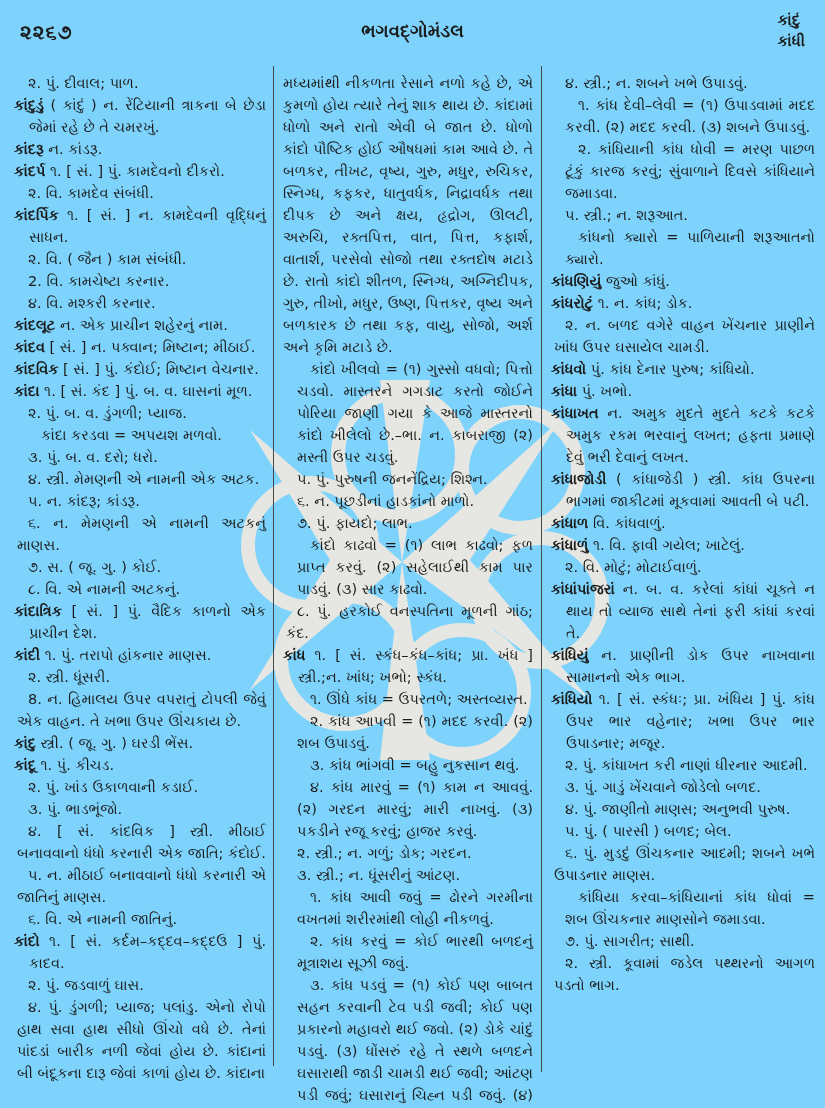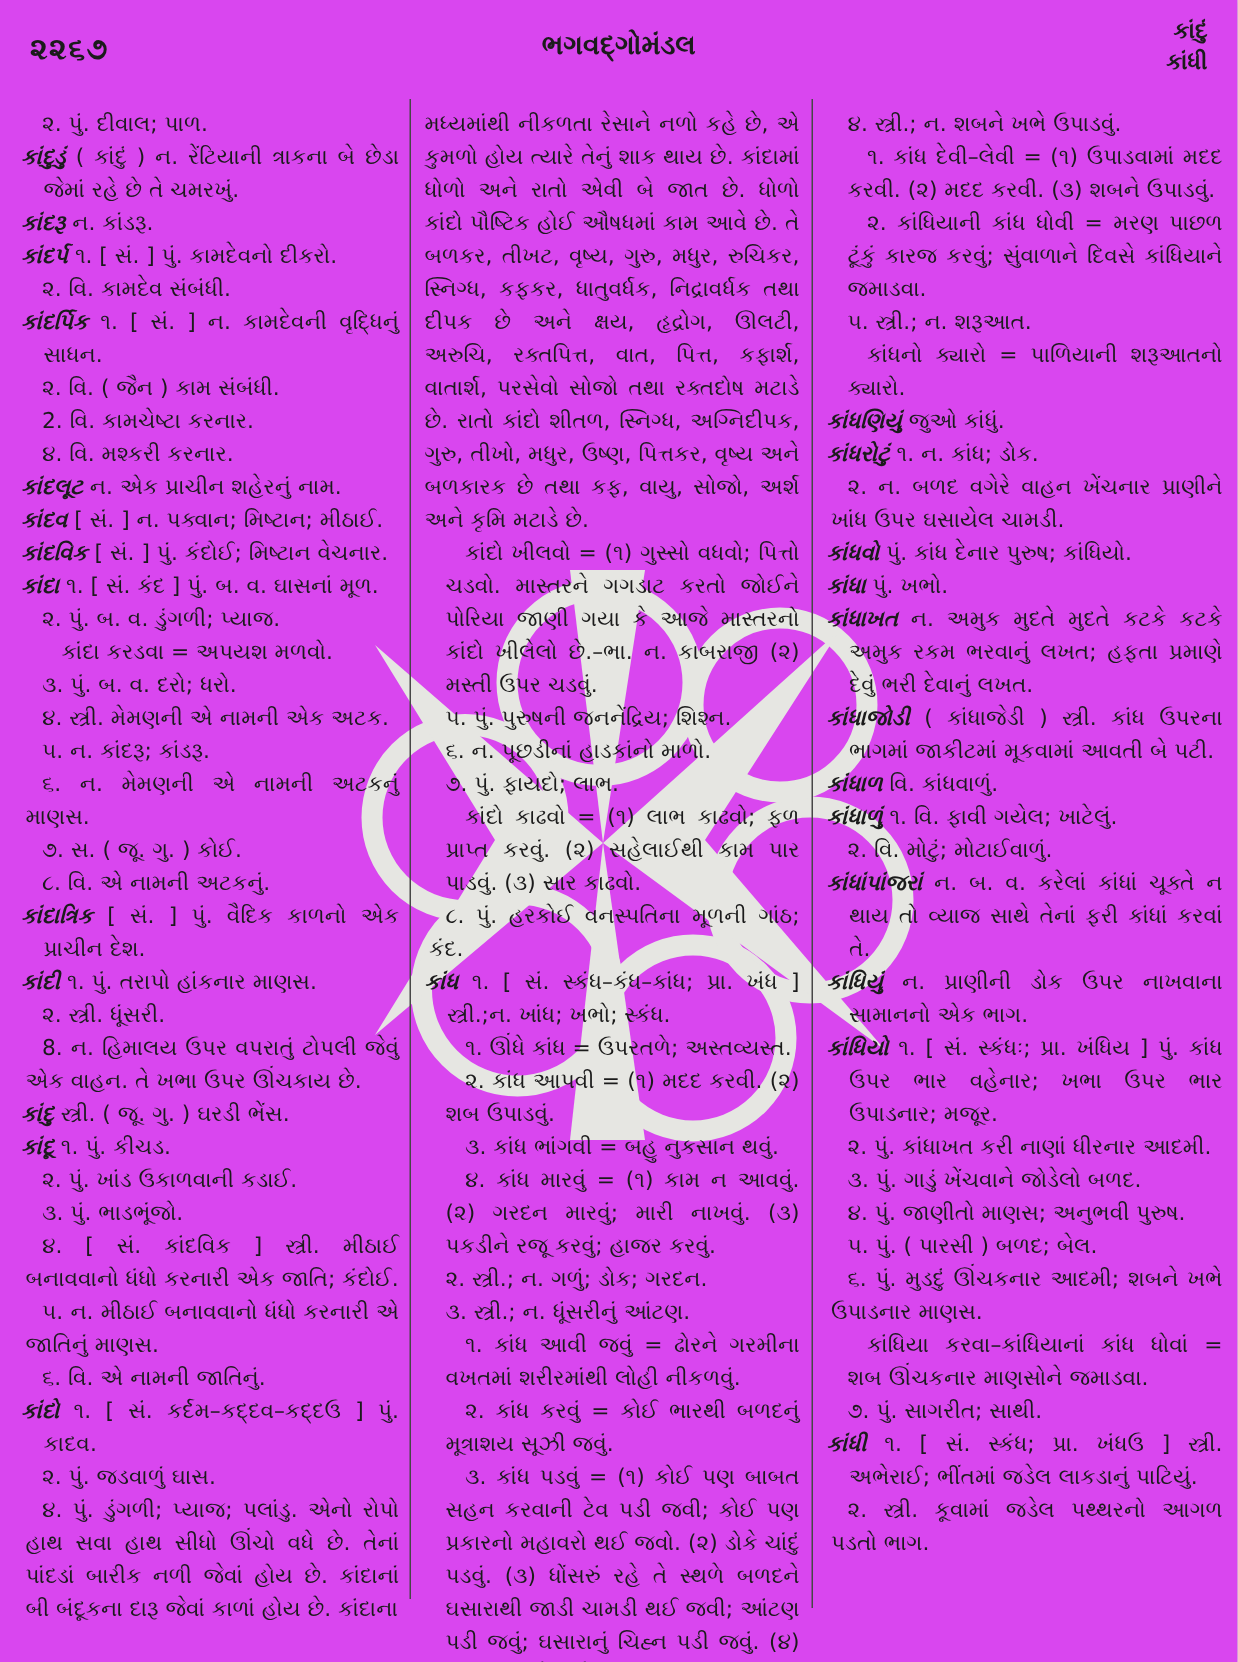--- a/index.html
+++ b/index.html
@@ -1,37 +1,37 @@
 <!DOCTYPE html>
 <html lang="gu"><head>
 <meta charset="utf-8">
 <style>
   html,body { margin:0; padding:0; background:#e9e9e6; }
   .page {
     position:relative;
     width:825px; height:1108px;
     margin:0 auto;
-    background:#d946ef;
+    background:#7dd3fc;
     color:#1b1b1b;
     font-family:"DejaVu Sans", sans-serif;
     overflow:hidden;
     box-shadow:0 0 4px rgba(0,0,0,.25);
   }
   
   .hdr-pagenum {
     position:absolute; left:20px; top:20px;
     font-size:20px; font-weight:bold; letter-spacing:1px;
   }
   .hdr-title {
     position:absolute; left:0; right:0; top:20px;
     text-align:center; font-size:18px; font-weight:bold;
   }
   .hdr-catchwords {
     position:absolute; right:20px; top:10px;
-    text-align:right; font-size:15px; font-weight:bold; line-height:21px;
+    font-size:15px; font-weight:bold; line-height:21px;
   }
   
   .watermark { position:absolute; left:0; top:0; pointer-events:none; }
   
   .rule { position:absolute; width:1px; background:#474747; }
   .rule-1 { left:273px; top:66px; height:1000px; }
   .rule-2 { left:541px; top:66px; height:1006px; }
   
   .col { position:absolute; top:72px; }
   .col-1 { left:14px;  width:252px; }
@@ -41,21 +41,21 @@
     margin:0;
     font-size:14.5px;
     line-height:22px;
     text-align:justify;
     position:relative; z-index:2;
   }
   .col p.entry { padding-left:15px; text-indent:-15px; }
   .col p.sense { padding-left:3px;  text-indent:11px; }
   .col p.idiom { padding-left:14px; text-indent:13px; }
   .col p.plain { text-indent:0; }
-  .col b.hw { font-weight:bold;font-style:italic; }
+  .col b.hw { font-weight:bold; }
 </style>
 </head>
 <body>
 
 <div class="page">
 
   <svg class="watermark" width="825" height="1108" viewBox="0 0 825 1108" aria-hidden="true">
     <g fill="none" stroke="#e6e6e2" stroke-width="14">
       <circle cx="400" cy="455" r="62"></circle>
       <circle cx="310" cy="545" r="62"></circle>
@@ -157,17 +157,16 @@
       <p class="entry"><b class="hw">કાંધાંપાંજરાં</b> <span>ન. બ. વ. કરેલાં કાંધાં ચૂક્તે ન થાય તો વ્યાજ સાથે તેનાં ફરી કાંધાં કરવાં તે.</span></p>
       <p class="entry"><b class="hw">કાંધિયું</b> <span>ન. પ્રાણીની ડોક ઉપર નાખવાના સામાનનો એક ભાગ.</span></p>
       <p class="entry"><b class="hw">કાંધિયો</b> <span>૧. [ સં. સ્કંધઃ; પ્રા. ખંધિય ] પું. કાંધ ઉપર ભાર વહેનાર; ખભા ઉપર ભાર ઉપાડનાર; મજૂર.</span></p>
       <p class="sense"><span>૨. પું. કાંધાખત કરી નાણાં ધીરનાર આદમી.</span></p>
       <p class="sense"><span>૩. પું. ગાડું ખેંચવાને જોડેલો બળદ.</span></p>
       <p class="sense"><span>૪. પું. જાણીતો માણસ; અનુભવી પુરુષ.</span></p>
       <p class="sense"><span>૫. પું. ( પારસી ) બળદ; બેલ.</span></p>
       <p class="sense"><span>૬. પું. મુડદું ઊંચકનાર આદમી; શબને ખભે ઉપાડનાર માણસ.</span></p>
       <p class="idiom"><span>કાંધિયા કરવા–કાંધિયાનાં કાંધ ધોવાં = શબ ઊંચકનાર માણસોને જમાડવા.</span></p>
       <p class="sense"><span>૭. પું. સાગરીત; સાથી.</span></p>
-      <p class="entry"><b class="hw">કાંધી</b> <span>૧. [ સં. સ્કંધ; પ્રા. ખંધઉ ] સ્ત્રી. અભેરાઈ; ભીંતમાં જડેલ લાકડાનું પાટિયું.</span></p>
       <p class="sense"><span>૨. સ્ત્રી. કૂવામાં જડેલ પથ્થરનો આગળ પડતો ભાગ.</span></p>
     </div>
 
 </div>
 
 </body></html>

